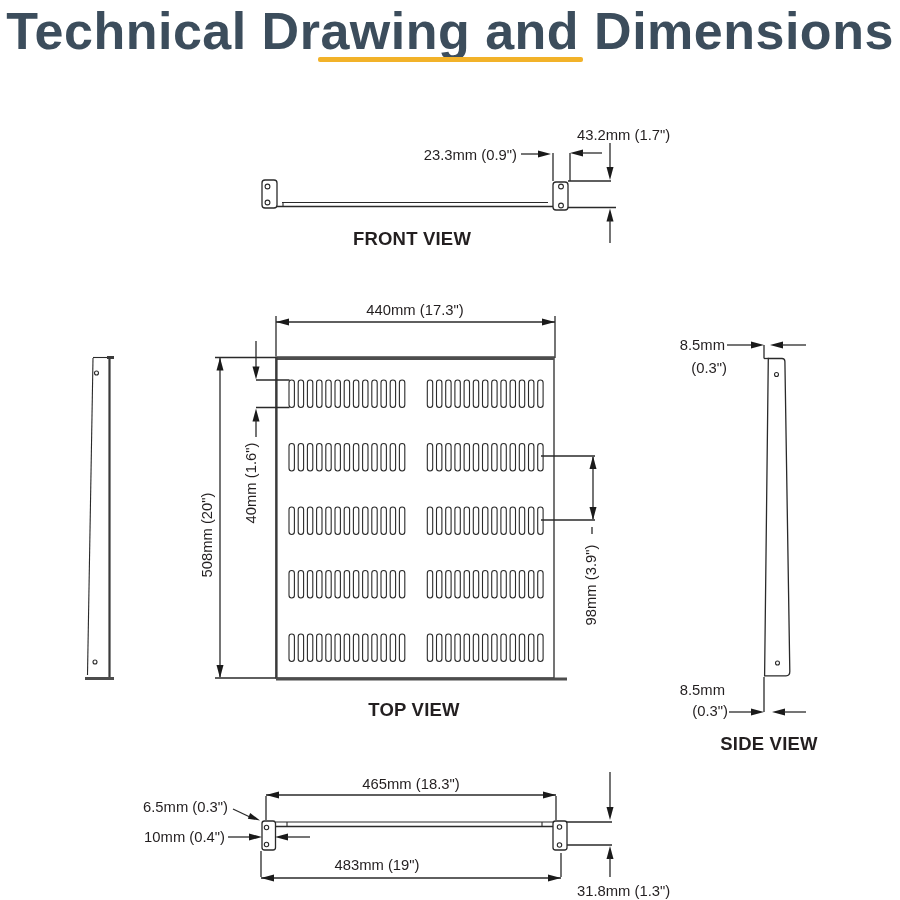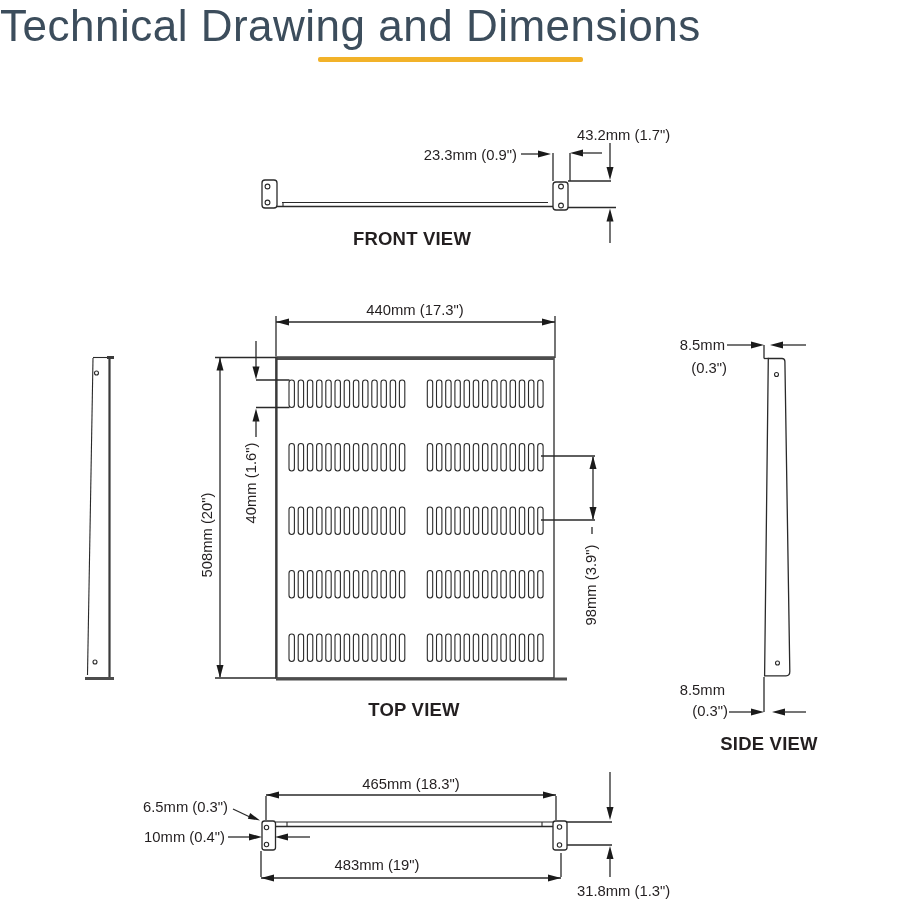--- a/index.html
+++ b/index.html
@@ -1,22 +1,22 @@
 <!DOCTYPE html>
 <html><head>
 <meta charset="utf-8">
 <style>
   html,body{margin:0;padding:0;background:#ffffff;}
   .stage{
     position:relative;width:900px;height:900px;background:#ffffff;overflow:hidden;
     font-family:"Liberation Sans",sans-serif;
   }
   .title{
-    position:absolute;top:1px;left:0;width:100%;
-    font-size:44px;font-weight:400;color:#3C4D5C;letter-spacing:.5px;
+    position:absolute;top:1px;left:0;width:100%;text-align:center;
+    font-size:52px;font-weight:700;color:#3C4D5C;letter-spacing:.5px;
   }
   .underline{
     position:absolute;left:318px;top:57px;width:265px;height:5px;
     background:#F2B229;border-radius:2px;
   }
   svg{position:absolute;left:0;top:0;}
   svg text{fill:#231F20;font-family:"Liberation Sans",sans-serif;}
   .dim{font-size:14.8px;}
   .viewlabel{font-size:18.5px;font-weight:bold;letter-spacing:.2px;}
   .ln{stroke:#2A2A2A;stroke-width:1.3;fill:none;}

